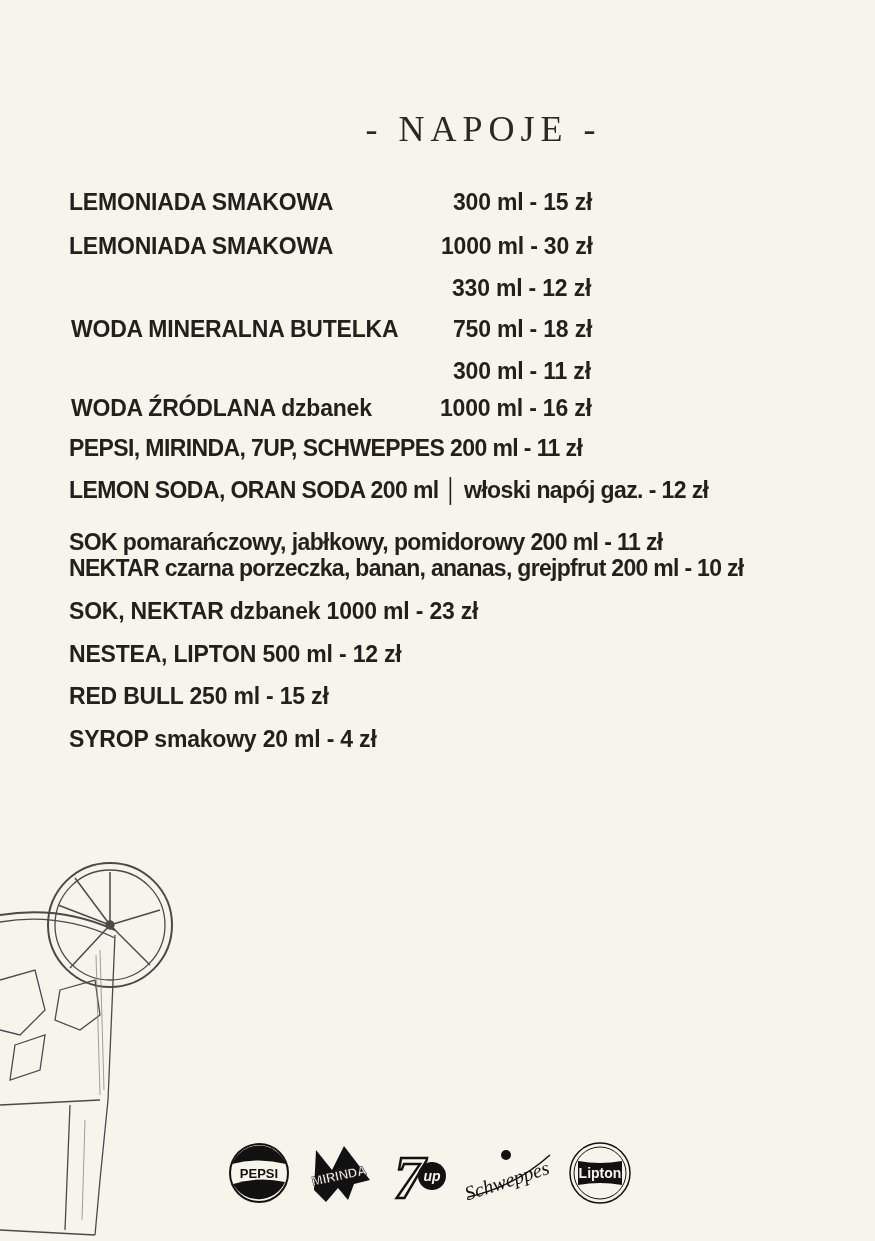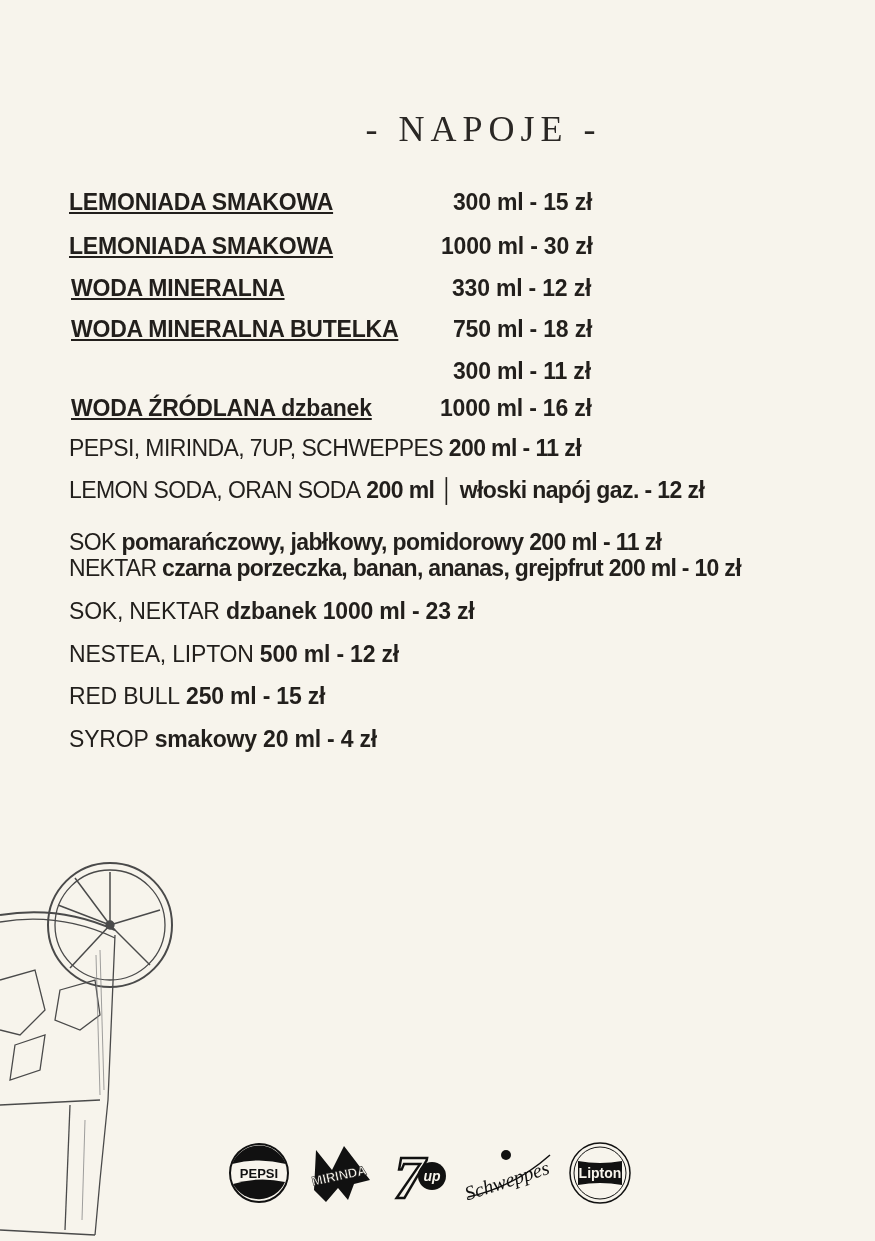--- a/index.html
+++ b/index.html
@@ -7,44 +7,43 @@
       width:875px; height:1241px; background:#f7f4ec; position:relative; overflow:hidden;
       color:#221f1c; font-family:"Liberation Sans", "DejaVu Sans", sans-serif;
     }
     .title {
       position:absolute; top:108px; left:0; width:875px; text-align:center;
       font-family:"Liberation Serif", "DejaVu Serif", serif; font-size:36px; letter-spacing:6px;
       color:#2a2724;
       padding-left:46px;
     }
     .row { position:absolute; left:69px; font-size:23px; white-space:nowrap; letter-spacing:-0.2px; }
-    .row .name { font-weight:normal; }
+    .row .name { font-weight:bold; }
     .row .desc { font-weight:bold; }
     .row .price { font-weight:bold; }
-    .name-abs { position:absolute; left:0; top:0; font-weight:bold; white-space:nowrap;text-decoration:underline; }
+    .name-abs { position:absolute; left:0; top:0; font-weight:bold; white-space:nowrap; }
     .right-abs { position:absolute; top:0; white-space:nowrap; }
     .logos { position:absolute; top:1115px; left:228px; display:flex; align-items:center; gap:14px;margin-top:20px; }
     .logo { display:flex; align-items:center; justify-content:center; }
     .glass { position:absolute; left:0; top:860px; width:180px; height:381px; }
   </style>
 </head>
 <body>
 
 <div class="title">- NAPOJE -</div>
 
 <div class="row" style="top:189px;width:560px;height:30px">
   <span class="name-abs">LEMONIADA SMAKOWA</span>
   <span class="right-abs" style="left:384px"><span class="desc">300 ml</span> <span class="price">- 15 zł</span></span>
 </div>
 <div class="row" style="top:233px;width:560px;height:30px">
   <span class="name-abs">LEMONIADA SMAKOWA</span>
   <span class="right-abs" style="left:372px"><span class="desc">1000 ml</span> <span class="price">- 30 zł</span></span>
 </div>
 <div class="row" style="top:275px;left:71px;width:560px;height:30px">
-  <span class="name-abs">WODA MINERALNA</span>
   <span class="right-abs" style="left:381px"><span class="desc">330 ml</span> <span class="price">- 12 zł</span></span>
 </div>
 <div class="row" style="top:316px;left:71px;width:560px;height:30px">
   <span class="name-abs">WODA MINERALNA BUTELKA</span>
   <span class="right-abs" style="left:382px"><span class="desc">750 ml</span> <span class="price">- 18 zł</span></span>
 </div>
 <div class="row" style="top:358px;left:71px;width:560px;height:30px">
   <span class="right-abs" style="left:382px"><span class="desc">300 ml</span> <span class="price">- 11 zł</span></span>
 </div>
 <div class="row" style="top:395px;left:71px;width:560px;height:30px">

